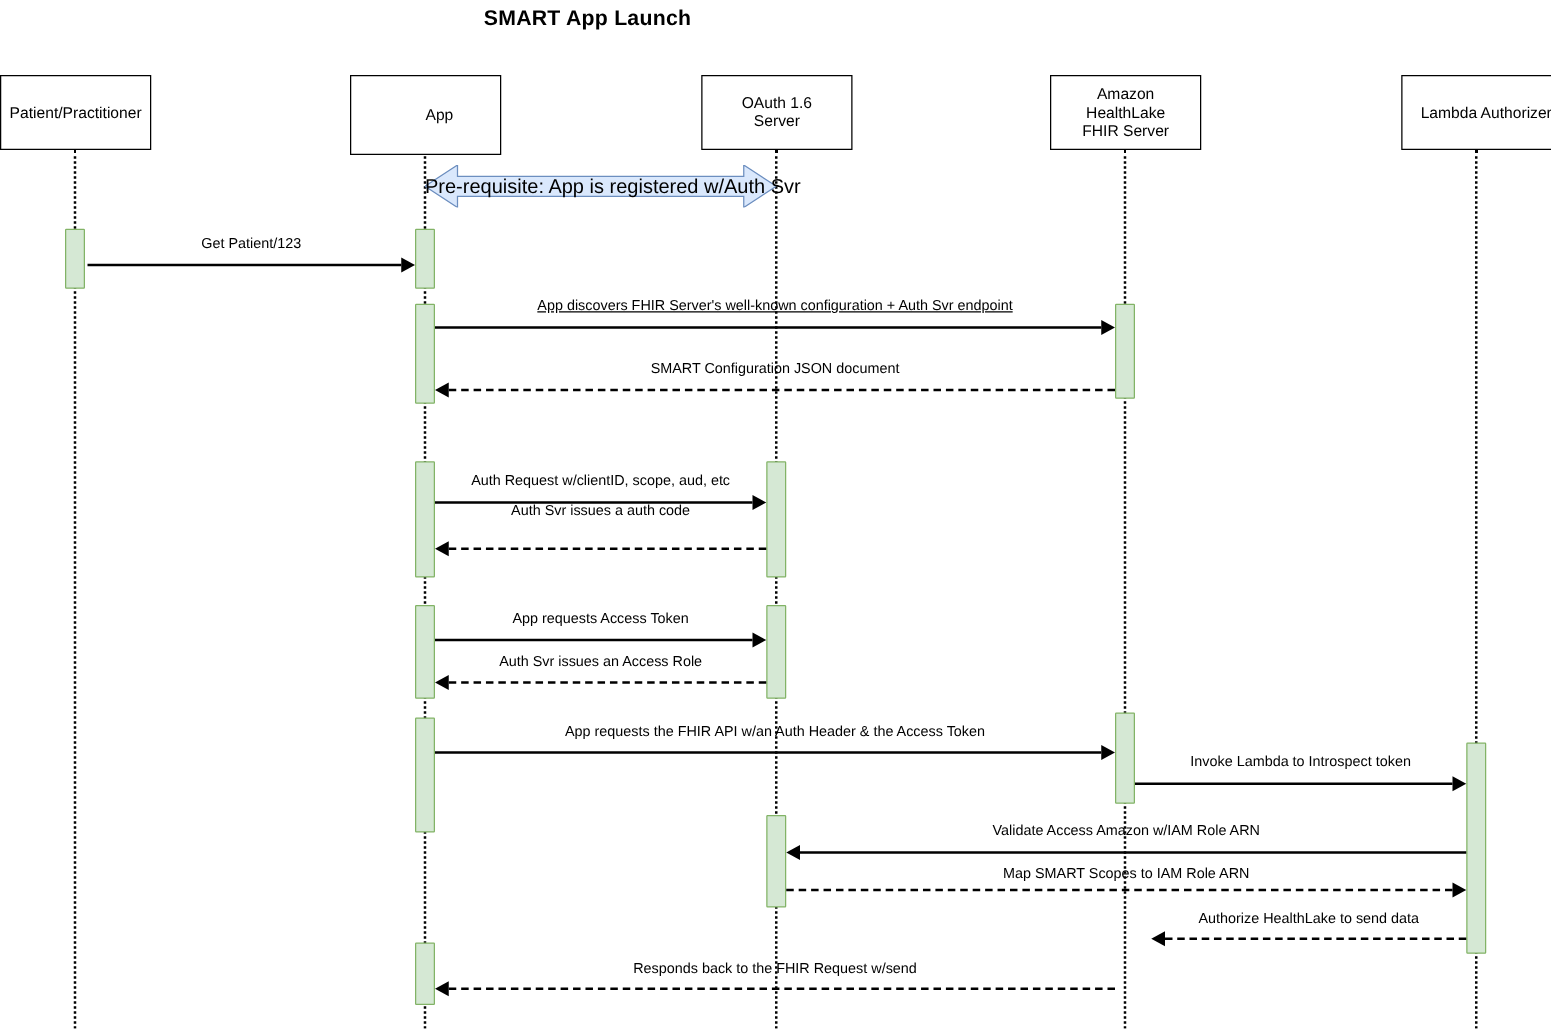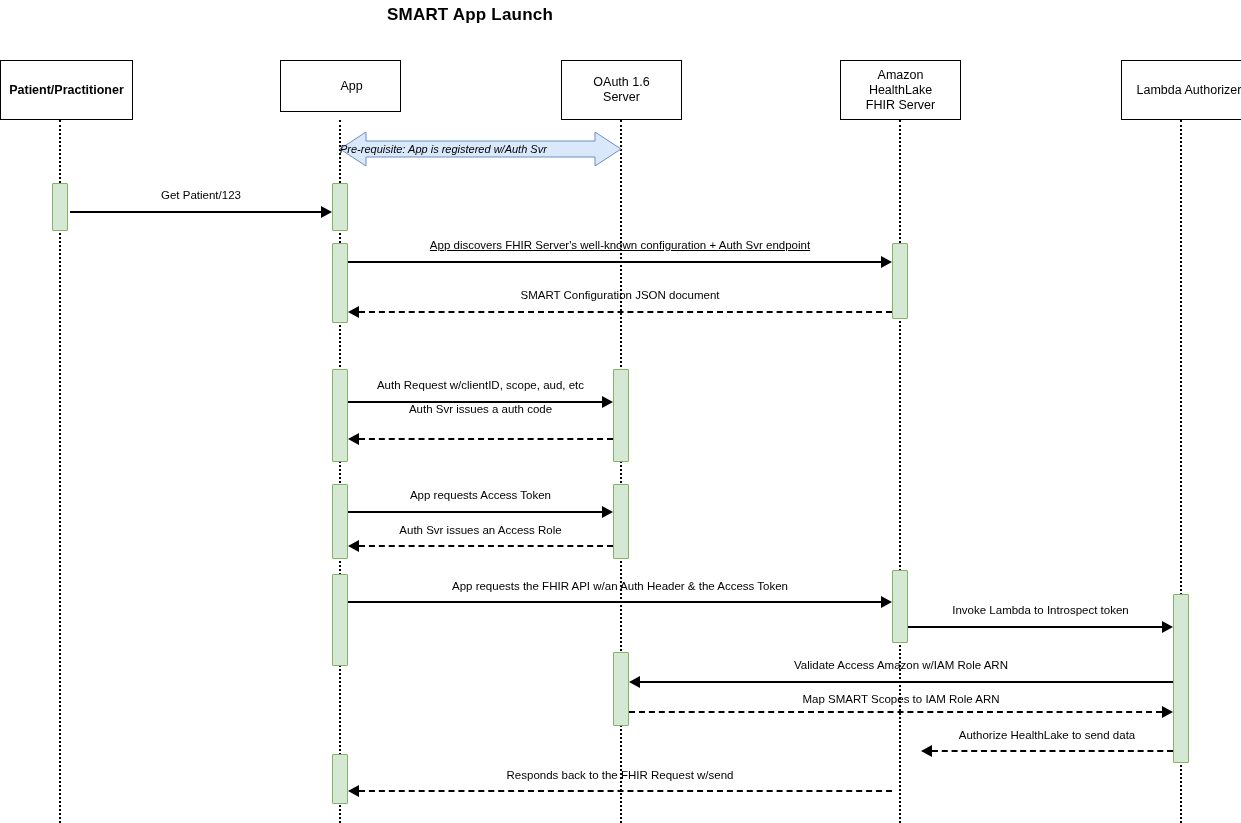--- a/index.html
+++ b/index.html
@@ -86,43 +86,43 @@
     white-space:nowrap;
     color:#000000;
     background:transparent;
   }
   
   .prereq-wrap{
     position:absolute;
   }
   .prereq-label{
     position:absolute;
-    font-size:11px;
+    font-size:16px;
     line-height:13px;
     white-space:nowrap;
-    font-style:italic;
+    text-align:center;
   }
 </style>
 </head>
 <body>
 
 <div id="canvas">
 
   <div class="diagram-title">SMART App Launch</div>
 
   <div id="lifelines">
       <div class="lifeline" style="left: 59px; top: 120px; height: 703px;"></div>
       <div class="lifeline" style="left: 339px; top: 120px; height: 703px;"></div>
       <div class="lifeline" style="left: 620px; top: 120px; height: 703px;"></div>
       <div class="lifeline" style="left: 899px; top: 120px; height: 703px;"></div>
       <div class="lifeline" style="left: 1180px; top: 120px; height: 703px;"></div>
     </div>
   <div id="participants">
-      <div class="participant" style="left: 0px; top: 60px; width: 133px; height: 60px; font-weight: bold;">Patient/Practitioner</div>
-      <div class="participant" style="left: 280px; top: 60px; width: 121px; height: 52px; padding-left: 26px;">App</div>
+      <div class="participant" style="left: 0px; top: 60px; width: 121px; height: 60px;">Patient/Practitioner</div>
+      <div class="participant" style="left: 280px; top: 60px; width: 121px; height: 64px; padding-left: 26px;">App</div>
       <div class="participant" style="left: 561px; top: 60px; width: 121px; height: 60px;">OAuth 1.6
 Server</div>
       <div class="participant" style="left: 840px; top: 60px; width: 121px; height: 60px;">Amazon HealthLake
 FHIR Server</div>
       <div class="participant" style="left: 1121px; top: 60px; width: 136px; height: 60px;">Lambda Authorizer</div>
     </div>
   <div id="activations">
       <div class="activation" style="left: 52px; top: 183px; height: 48px;"></div>
       <div class="activation" style="left: 332px; top: 183px; height: 48px;"></div>
       <div class="activation" style="left: 332px; top: 243px; height: 80px;"></div>

